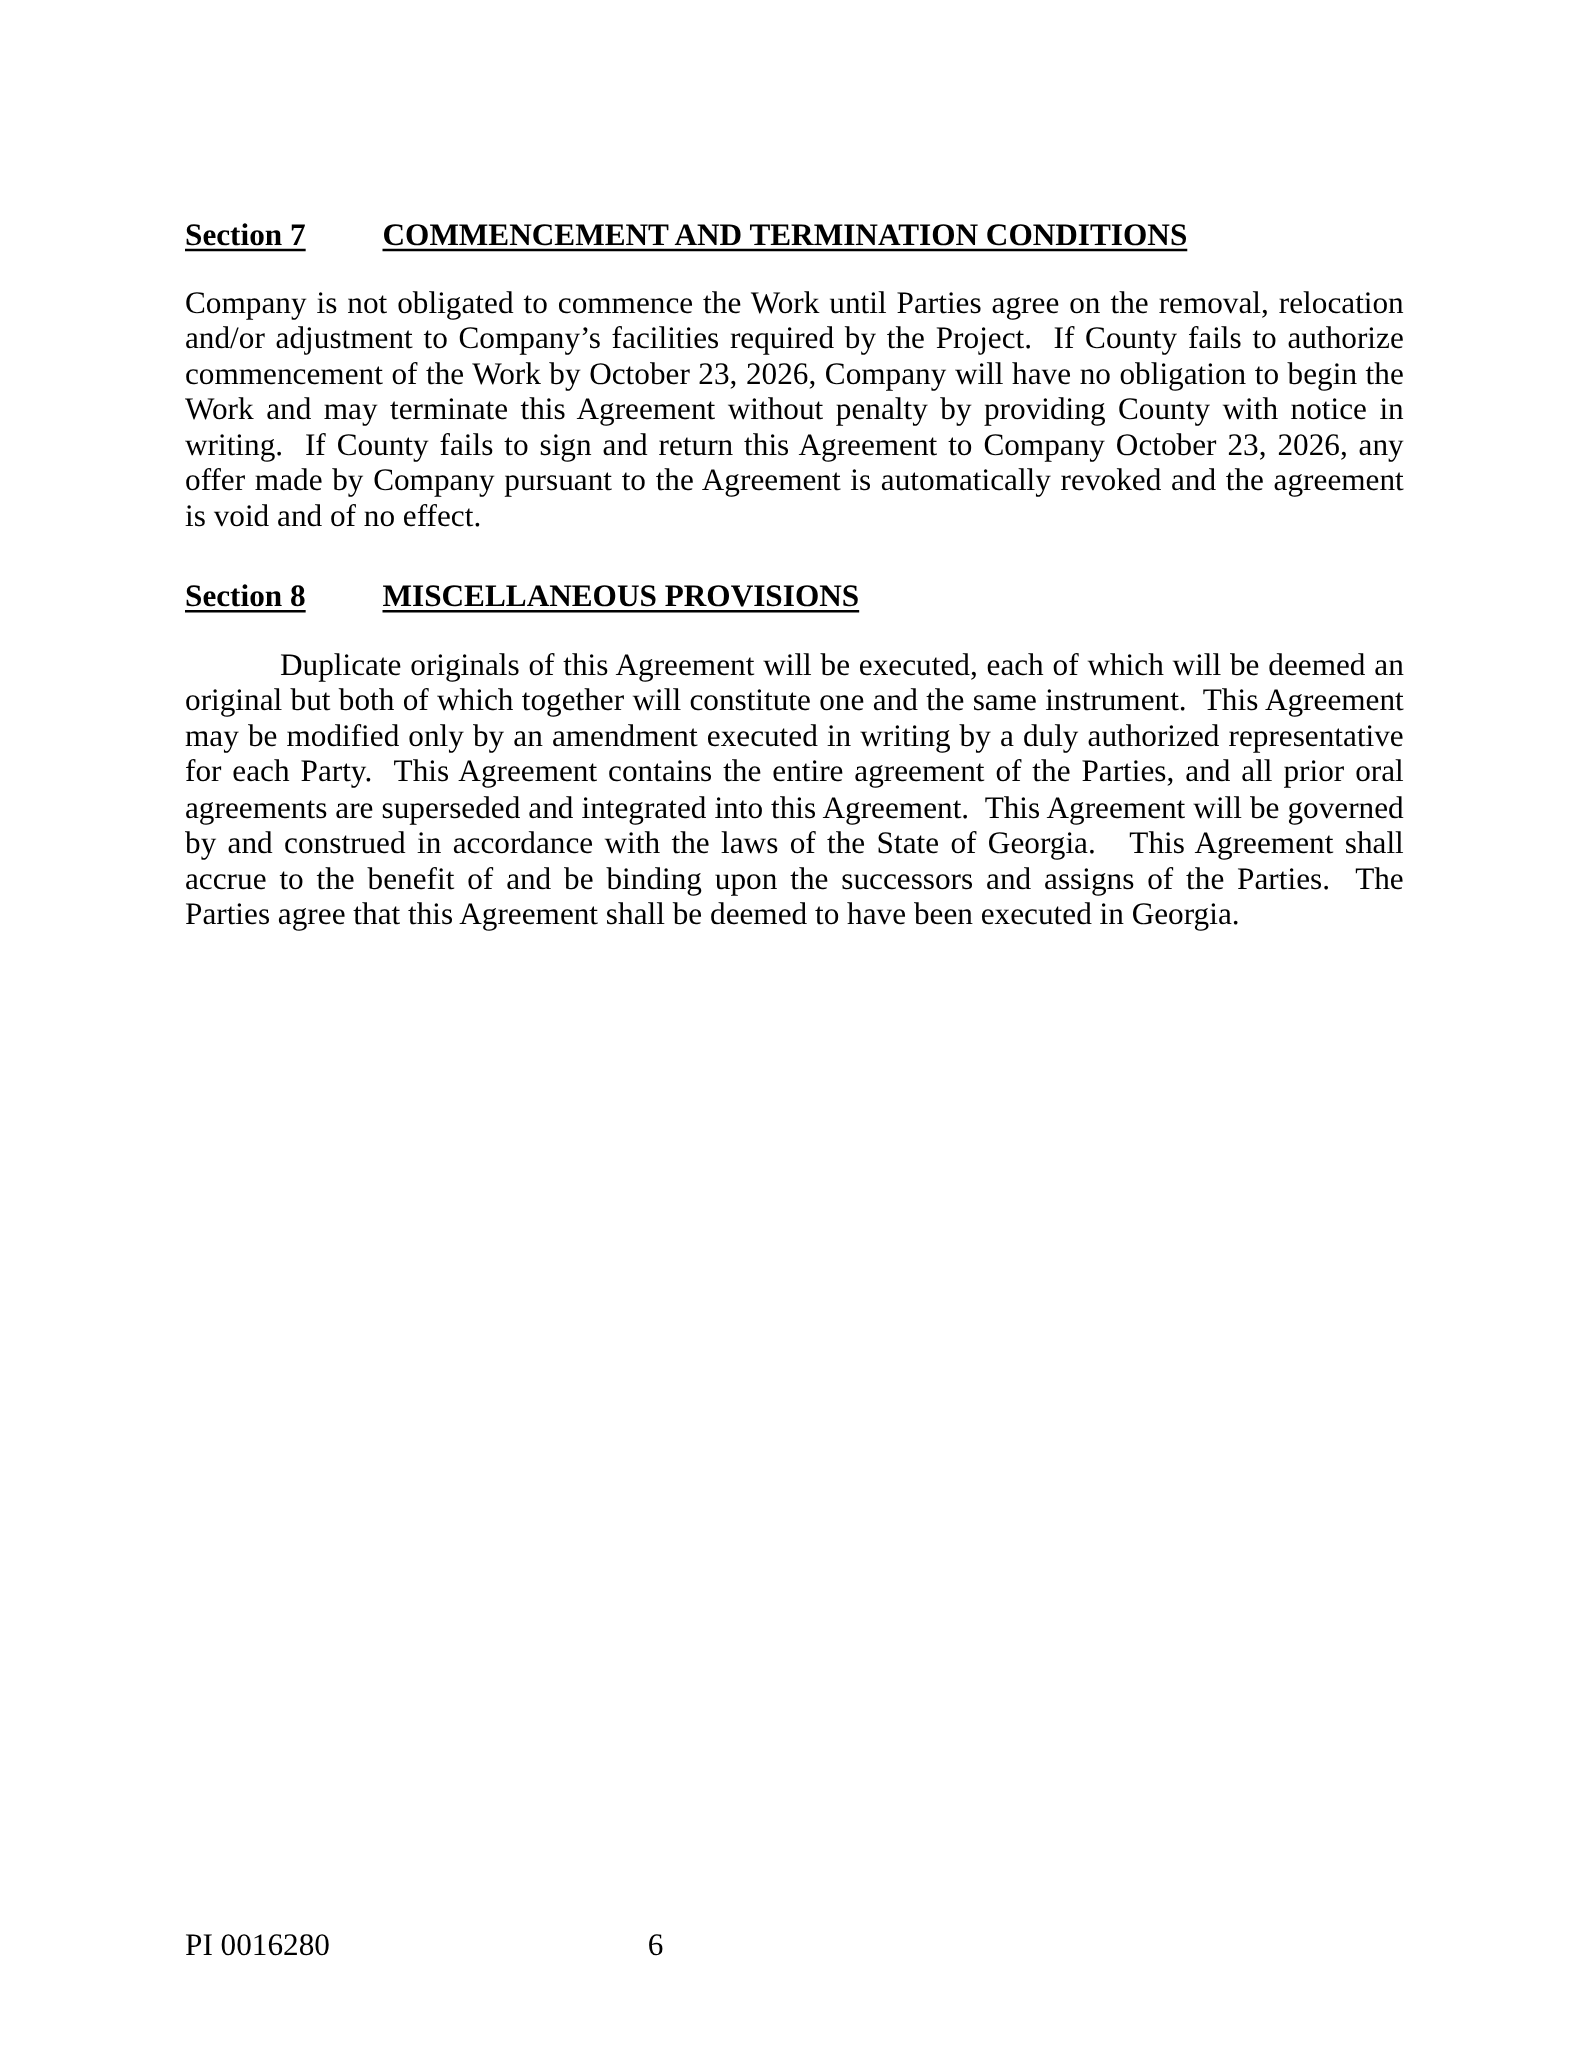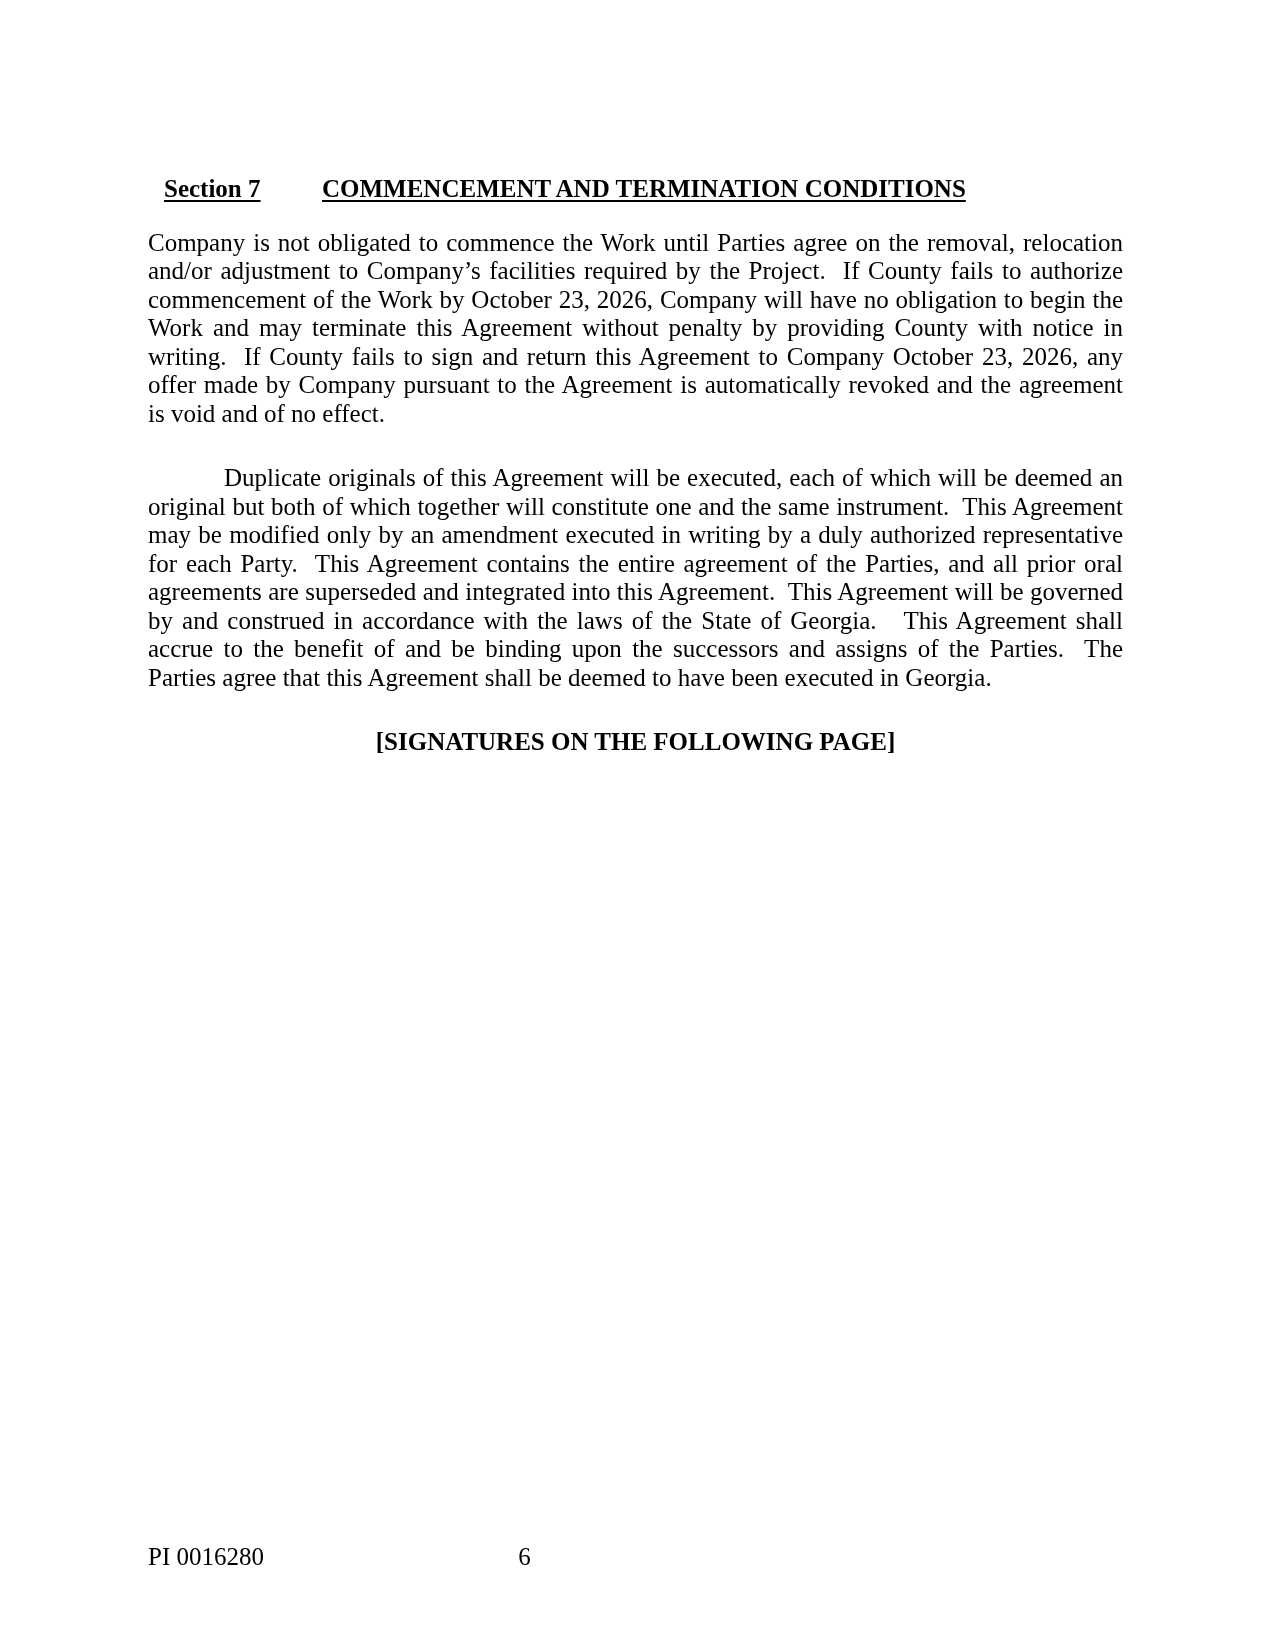--- a/index.html
+++ b/index.html
@@ -19,21 +19,21 @@
     overflow: hidden;
   }
   .content {
     position: absolute;
     top: 175px;
     left: 148px;
     width: 975px;
   }
   .section-heading {
     font-weight: bold;
-    margin: 0 0 25px 16px;
+    margin: 0 0 25px 0;
     white-space: nowrap;
   }
   .section-heading .sec-num-cell {
     display: inline-block;
     width: 158px;
   }
   .section-heading .u {
     text-decoration: underline;
     text-underline-offset: 3px;
   }
@@ -77,24 +77,26 @@
 
 <div class="page">
   <div class="content">
 
     <div class="section-heading">
       <span class="sec-num-cell"><span class="u">Section 7</span></span><span class="u">COMMENCEMENT AND TERMINATION CONDITIONS</span>
     </div>
 
     <p class="body-para">Company is not obligated to commence the Work until Parties agree on the removal, relocation and/or adjustment to Company’s facilities required by the Project.&nbsp; If County fails to authorize commencement of the Work by October 23, 2026, Company will have no obligation to begin the Work and may terminate this Agreement without penalty by providing County with notice in writing.&nbsp; If County fails to sign and return this Agreement to Company October 23, 2026, any offer made by Company pursuant to the Agreement is automatically revoked and the agreement is void and of no effect.</p>
 
+    <div class="section-heading heading-2">
+      <span class="sec-num-cell"><span class="u">Section 8</span></span><span class="u">MISCELLANEOUS PROVISIONS</span>
+    </div>
 
     <p class="body-para indented">Duplicate originals of this Agreement will be executed, each of which will be deemed an original but both of which together will constitute one and the same instrument.&nbsp; This Agreement may be modified only by an amendment executed in writing by a duly authorized representative for each Party.&nbsp; This Agreement contains the entire agreement of the Parties, and all prior oral agreements are superseded and integrated into this Agreement.&nbsp; This Agreement will be governed by and construed in accordance with the laws of the State of Georgia.&nbsp;&nbsp; This Agreement shall accrue to the benefit of and be binding upon the successors and assigns of the Parties.&nbsp; The Parties agree that this Agreement shall be deemed to have been executed in Georgia.</p>
 
-    <p class="sig-notice">[SIGNATURES ON THE FOLLOWING PAGE]</p>
 
   </div>
 
   <div class="footer">
     <span class="doc-id">PI 0016280</span>
     <span class="page-num">6</span>
   </div>
 </div>
 
 </body></html>

